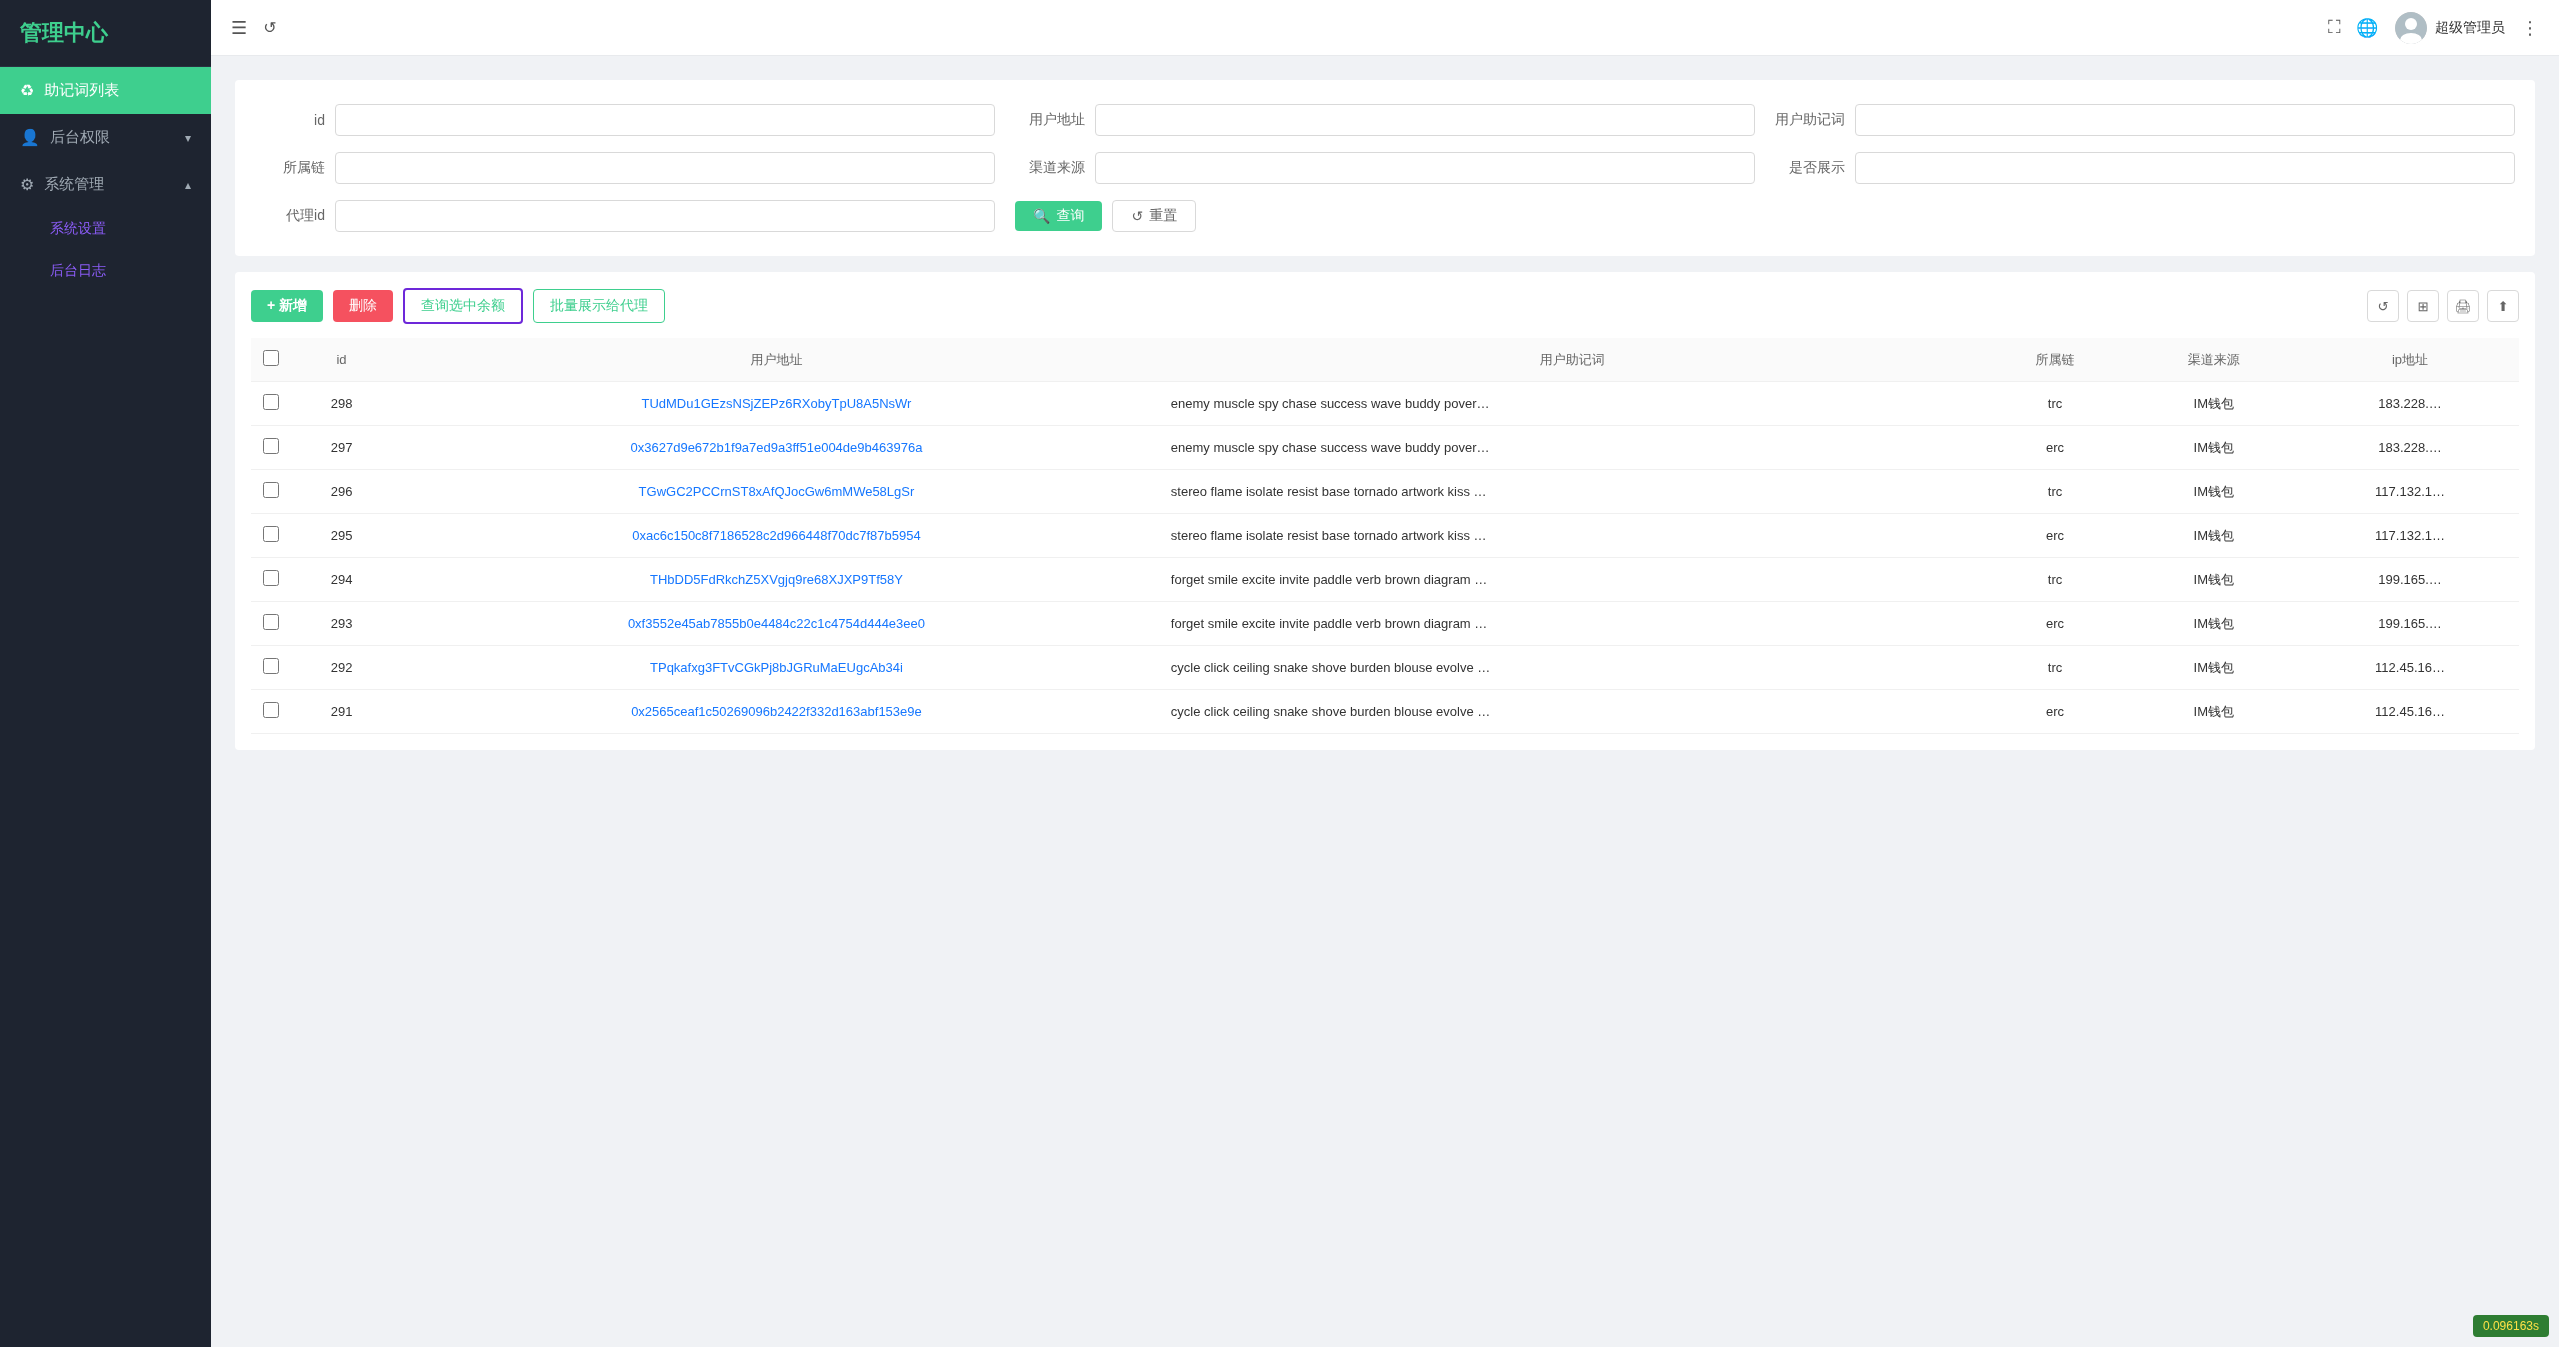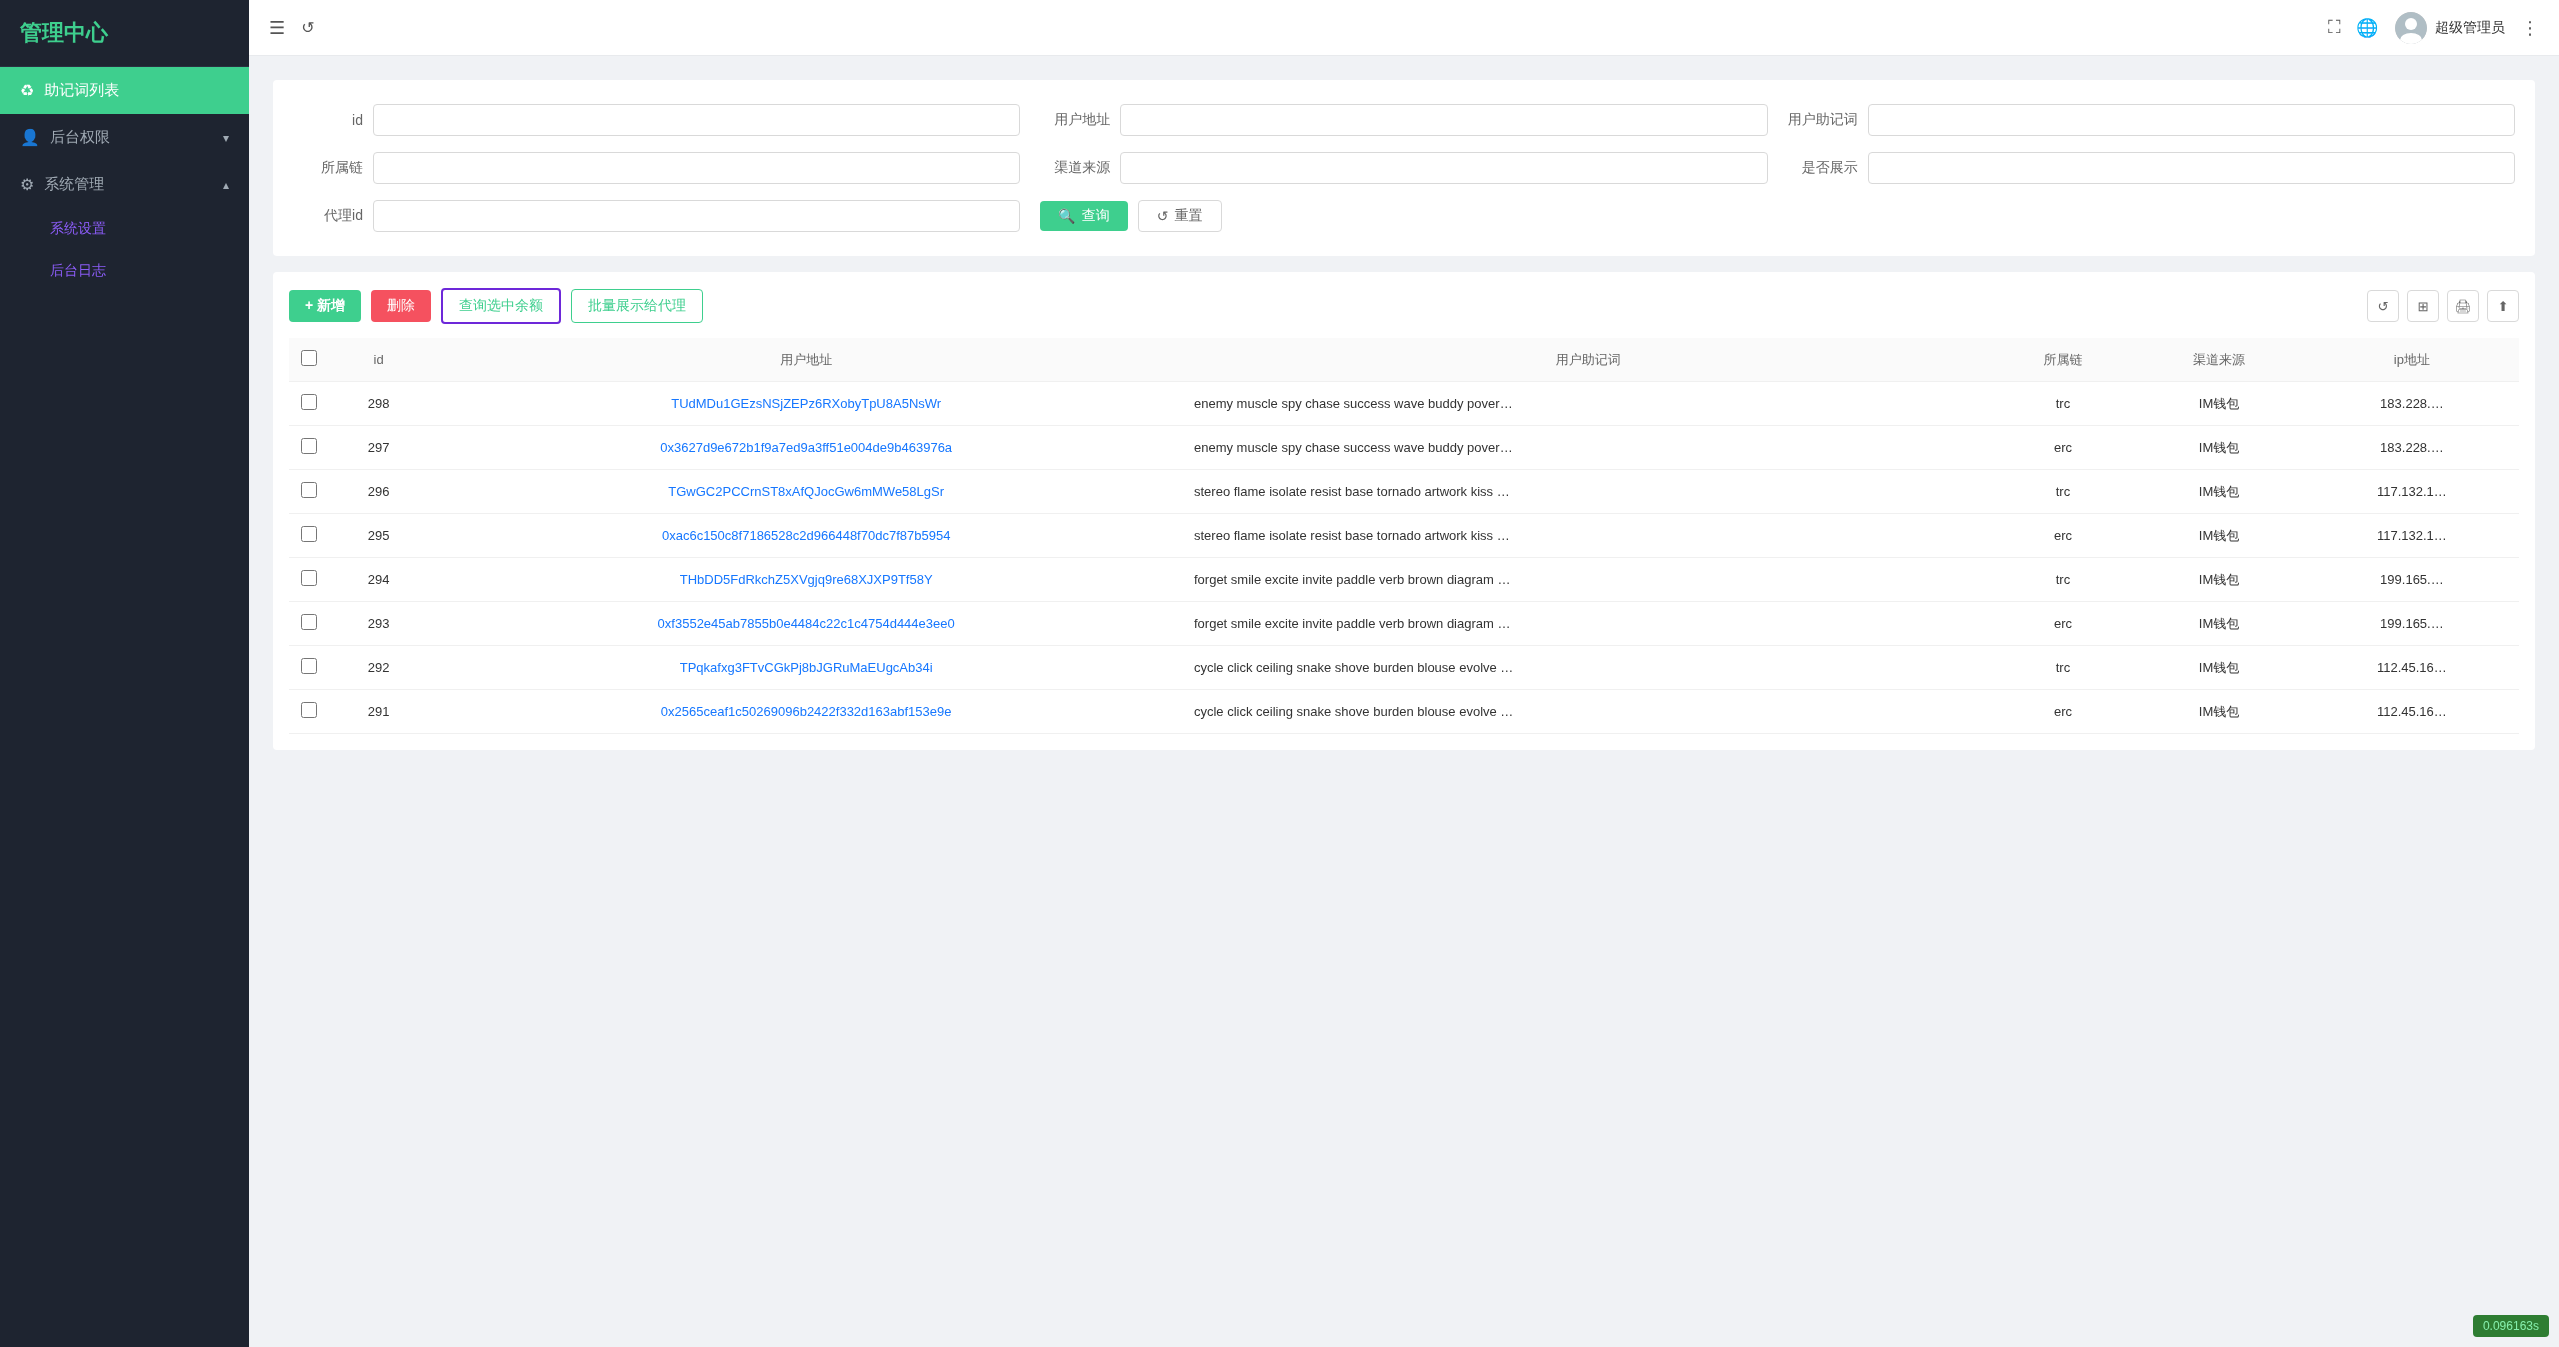--- a/index.html
+++ b/index.html
@@ -1,19 +1,19 @@
 <!DOCTYPE html>
 <html><head>
   <meta charset="utf-8">
   <style>
     * { box-sizing: border-box; margin: 0; padding: 0; }
     body { font-family: -apple-system, BlinkMacSystemFont, 'PingFang SC', 'Microsoft YaHei', sans-serif; font-size: 14px; background: #f0f2f5; display: flex; height: 100vh; overflow: hidden; }
 
     
-    .sidebar { width: 249px; background: #1e2430; color: #fff; display: flex; flex-direction: column; flex-shrink: 0; }
+    .sidebar { width: 211px; background: #1e2430; color: #fff; display: flex; flex-direction: column; flex-shrink: 0; }
     .sidebar-logo { padding: 18px 20px; font-size: 22px; font-weight: bold; color: #3ecf8e; border-bottom: 1px solid #2a3040; }
     .sidebar-nav { flex: 1; overflow-y: auto; }
     .nav-item { display: flex; align-items: center; padding: 14px 20px; cursor: pointer; gap: 10px; color: #a0aab4; font-size: 15px; }
     .nav-item.active { background: #3ecf8e; color: #fff; }
     .nav-item .nav-icon { font-size: 16px; }
     .nav-item .nav-arrow { margin-left: auto; font-size: 12px; }
     .nav-sub-item { display: flex; align-items: center; padding: 12px 20px 12px 50px; cursor: pointer; color: #8b5cf6; font-size: 14px; }
 
     
     .main { flex: 1; display: flex; flex-direction: column; overflow: hidden; }
@@ -50,21 +50,21 @@
     .toolbar-icon-btn { background: none; border: 1px solid #d9d9d9; border-radius: 4px; width: 32px; height: 32px; cursor: pointer; display: flex; align-items: center; justify-content: center; color: #666; }
 
     
     .data-table { width: 100%; border-collapse: collapse; }
     .data-table th { background: #fafafa; color: #666; font-weight: 500; padding: 12px 10px; text-align: center; border-bottom: 1px solid #f0f0f0; font-size: 13px; }
     .data-table td { padding: 12px 10px; text-align: center; border-bottom: 1px solid #f0f0f0; font-size: 13px; color: #333; }
     .link-text { color: #1677ff; cursor: pointer; text-decoration: none; }
     .checkbox { width: 16px; height: 16px; cursor: pointer; }
 
     
-    .bottom-badge { position: fixed; bottom: 10px; right: 10px; background: #2e7d32; color: #86efac; font-size: 12px; padding: 4px 10px; border-radius: 4px; }
+    .bottom-badge { position: fixed; bottom: 10px; right: 10px; background: #2e7d32; color: #fde047; font-size: 12px; padding: 4px 10px; border-radius: 4px; }
 
     
     ::-webkit-scrollbar { width: 6px; height: 6px; }
     ::-webkit-scrollbar-thumb { background: #ccc; border-radius: 3px; }
   </style>
 </head>
 <body>
 
 <div class="sidebar">
   <div class="sidebar-logo">管理中心</div>

